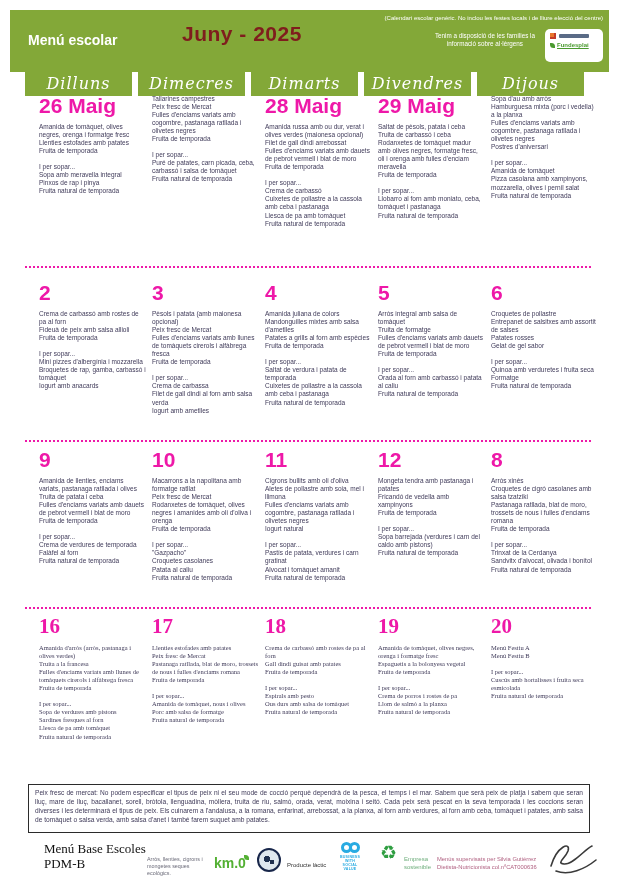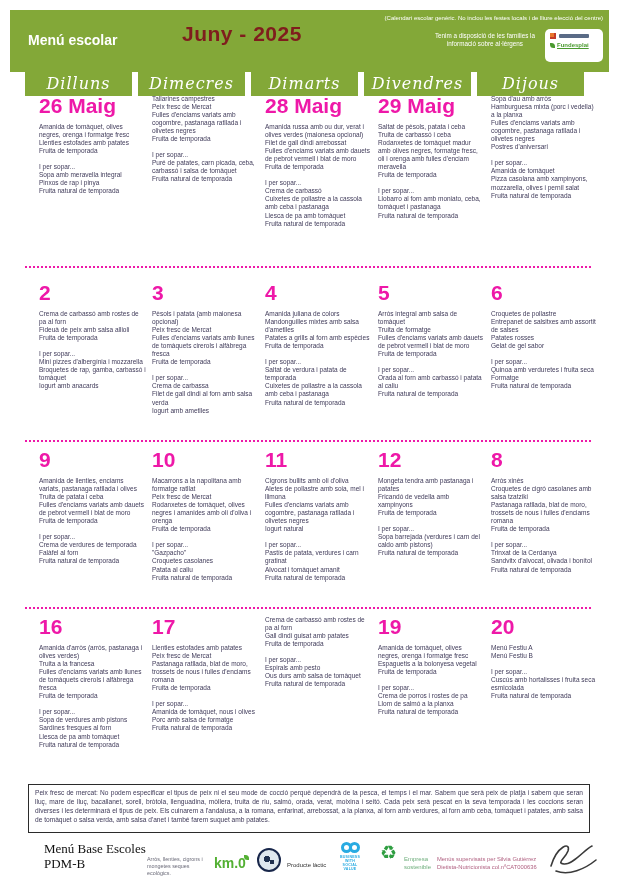--- a/index.html
+++ b/index.html
@@ -25,21 +25,21 @@
   .day-headers{position:absolute;left:25px;top:70px;display:grid;grid-template-columns:repeat(5,107px);gap:6px;}
   .day-pill{height:26px;background:#83A838;color:#fff;display:flex;align-items:center;justify-content:center;
             font-family:"DejaVu Serif",serif;font-style:italic;font-size:16px;letter-spacing:1px;}
 
   
   .calendar-body{position:absolute;left:0;top:0;width:619px;height:889px;pointer-events:none;}
   .week-row{position:absolute;left:39px;display:grid;grid-template-columns:repeat(5,107px);gap:6px;}
   .week-row.w1{top:95px;}
   .week-row.w2{top:282px;}
   .week-row.w3{top:449px;}
-  .week-row.w4{top:616px;}
+  .week-row.w4{top:616px;font-family:Liberation Serif, serif;}
   .date{font-size:21px;font-weight:bold;color:#EE18A8;line-height:1;margin-bottom:7px;}
   .menu-text{font-size:6.5px;line-height:1.24;color:#3F3A59;white-space:pre-line;}
   .divider{position:absolute;left:25px;width:566px;border-top:2px dotted #EE18A8;}
   .divider.d1{top:266px;}
   .divider.d2{top:440px;}
   .divider.d3{top:607px;}
 
   
   .fish-box{position:absolute;left:28px;top:784px;width:562px;height:49px;border:1px solid #2b2b2b;
             box-sizing:border-box;padding:4px 6px 0;font-size:6.6px;line-height:1.35;color:#3F3A59;
@@ -300,20 +300,21 @@
 Peix fresc de Mercat
 Pastanaga ratllada, blat de moro, trossets de nous i fulles d'enciams romana
 Fruita de temporada
 
 I per sopar...
 Amanida de tomàquet, nous i olives
 Porc amb salsa de formatge
 Fruita natural de temporada</div>
         </div>
         <div class="day-cell">
+          <div class="date">18</div>
           <div class="menu-text">Crema de carbassó amb rostes de pa al forn
 Gall dindi guisat amb patates
 Fruita de temporada
 
 I per sopar...
 Espirals amb pesto
 Ous durs amb salsa de tomàquet
 Fruita natural de temporada</div>
         </div>
         <div class="day-cell">

